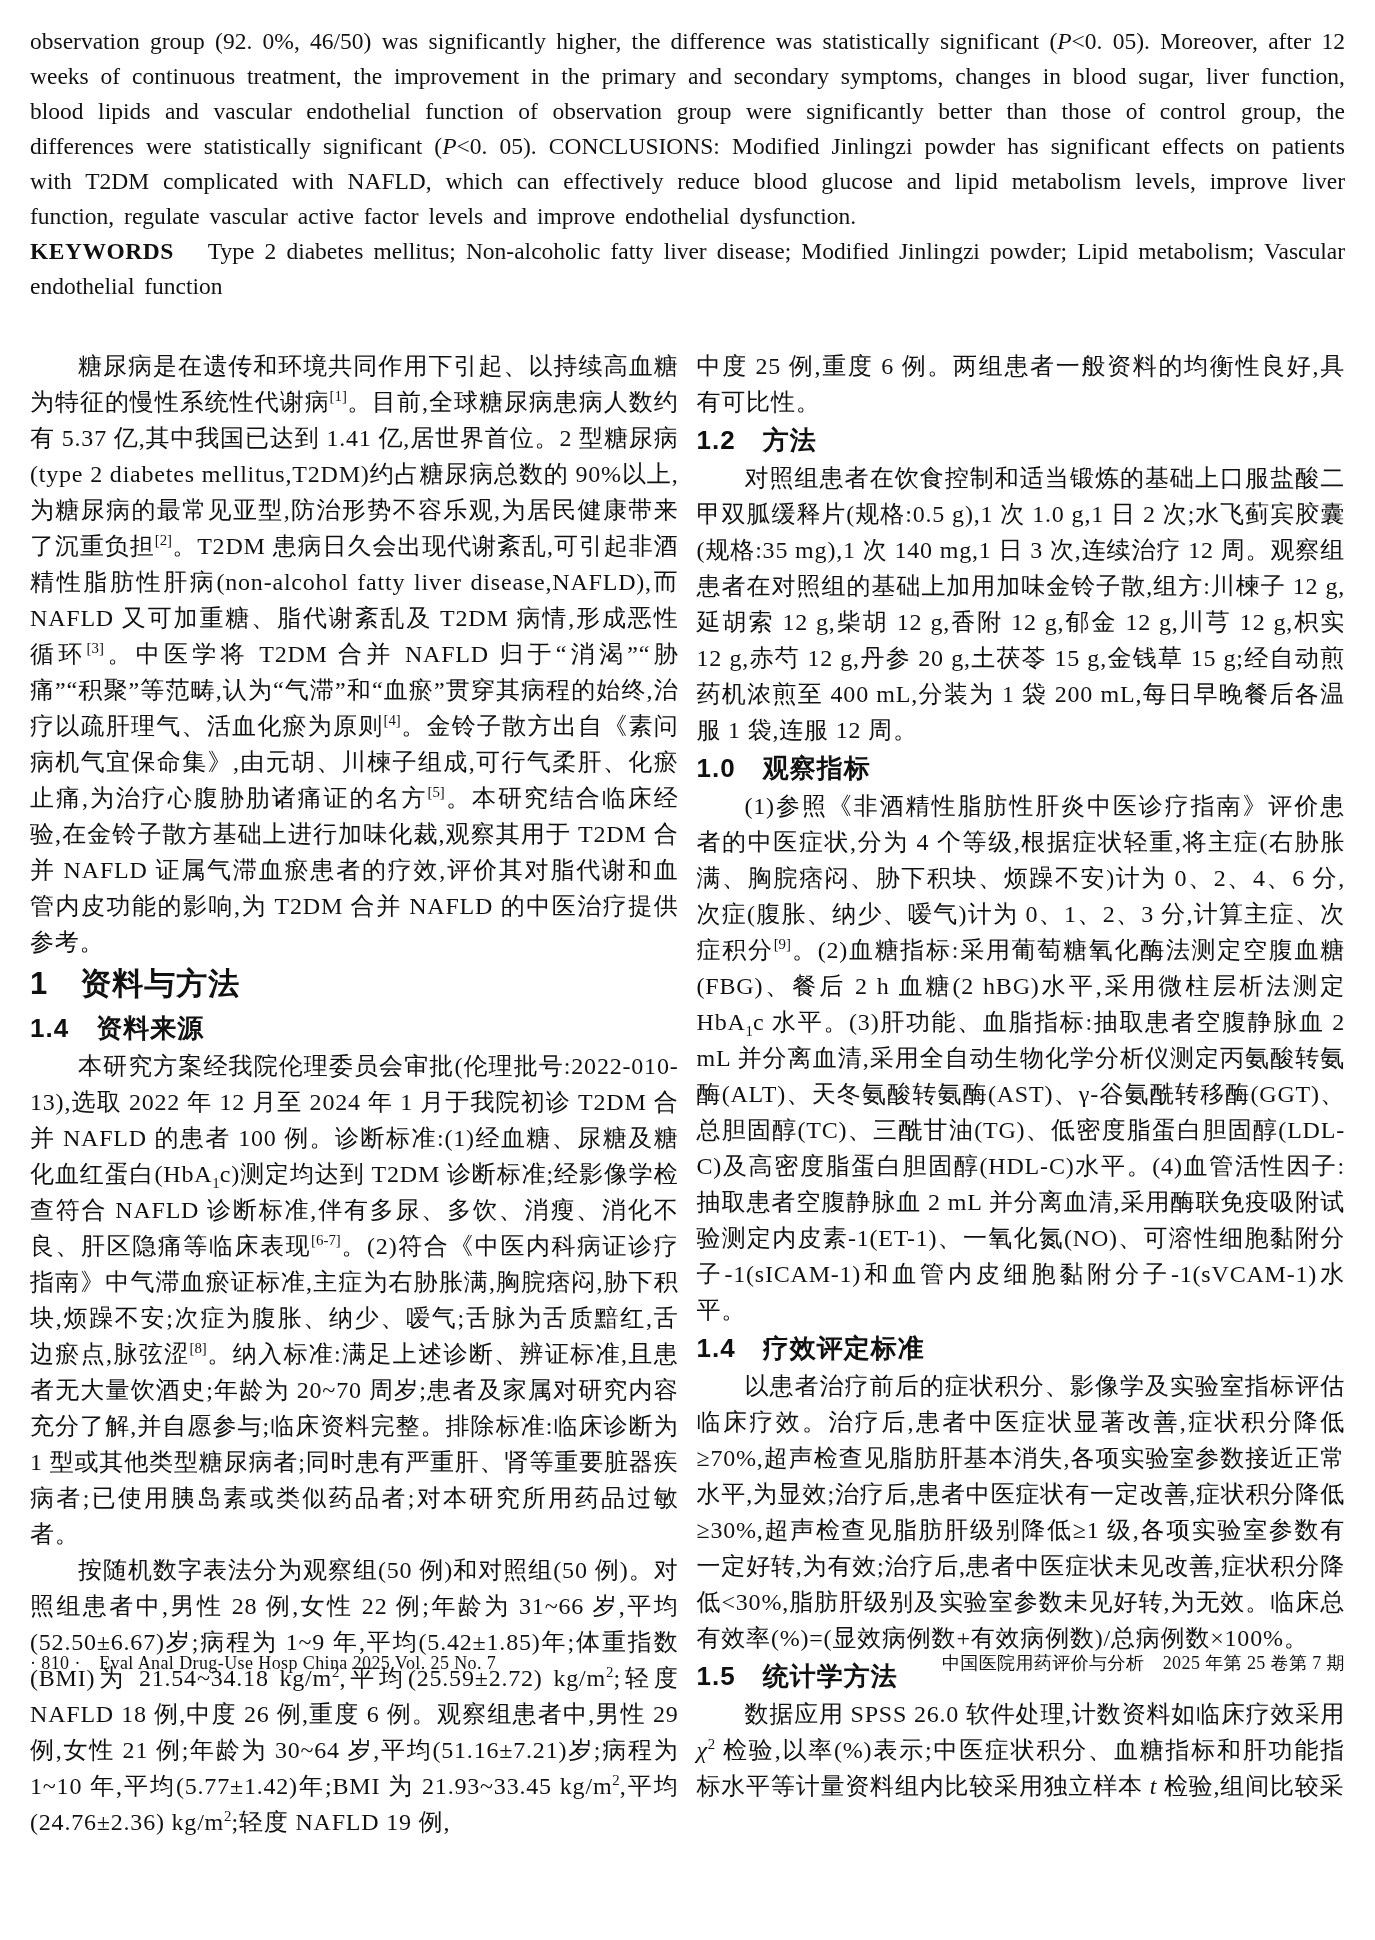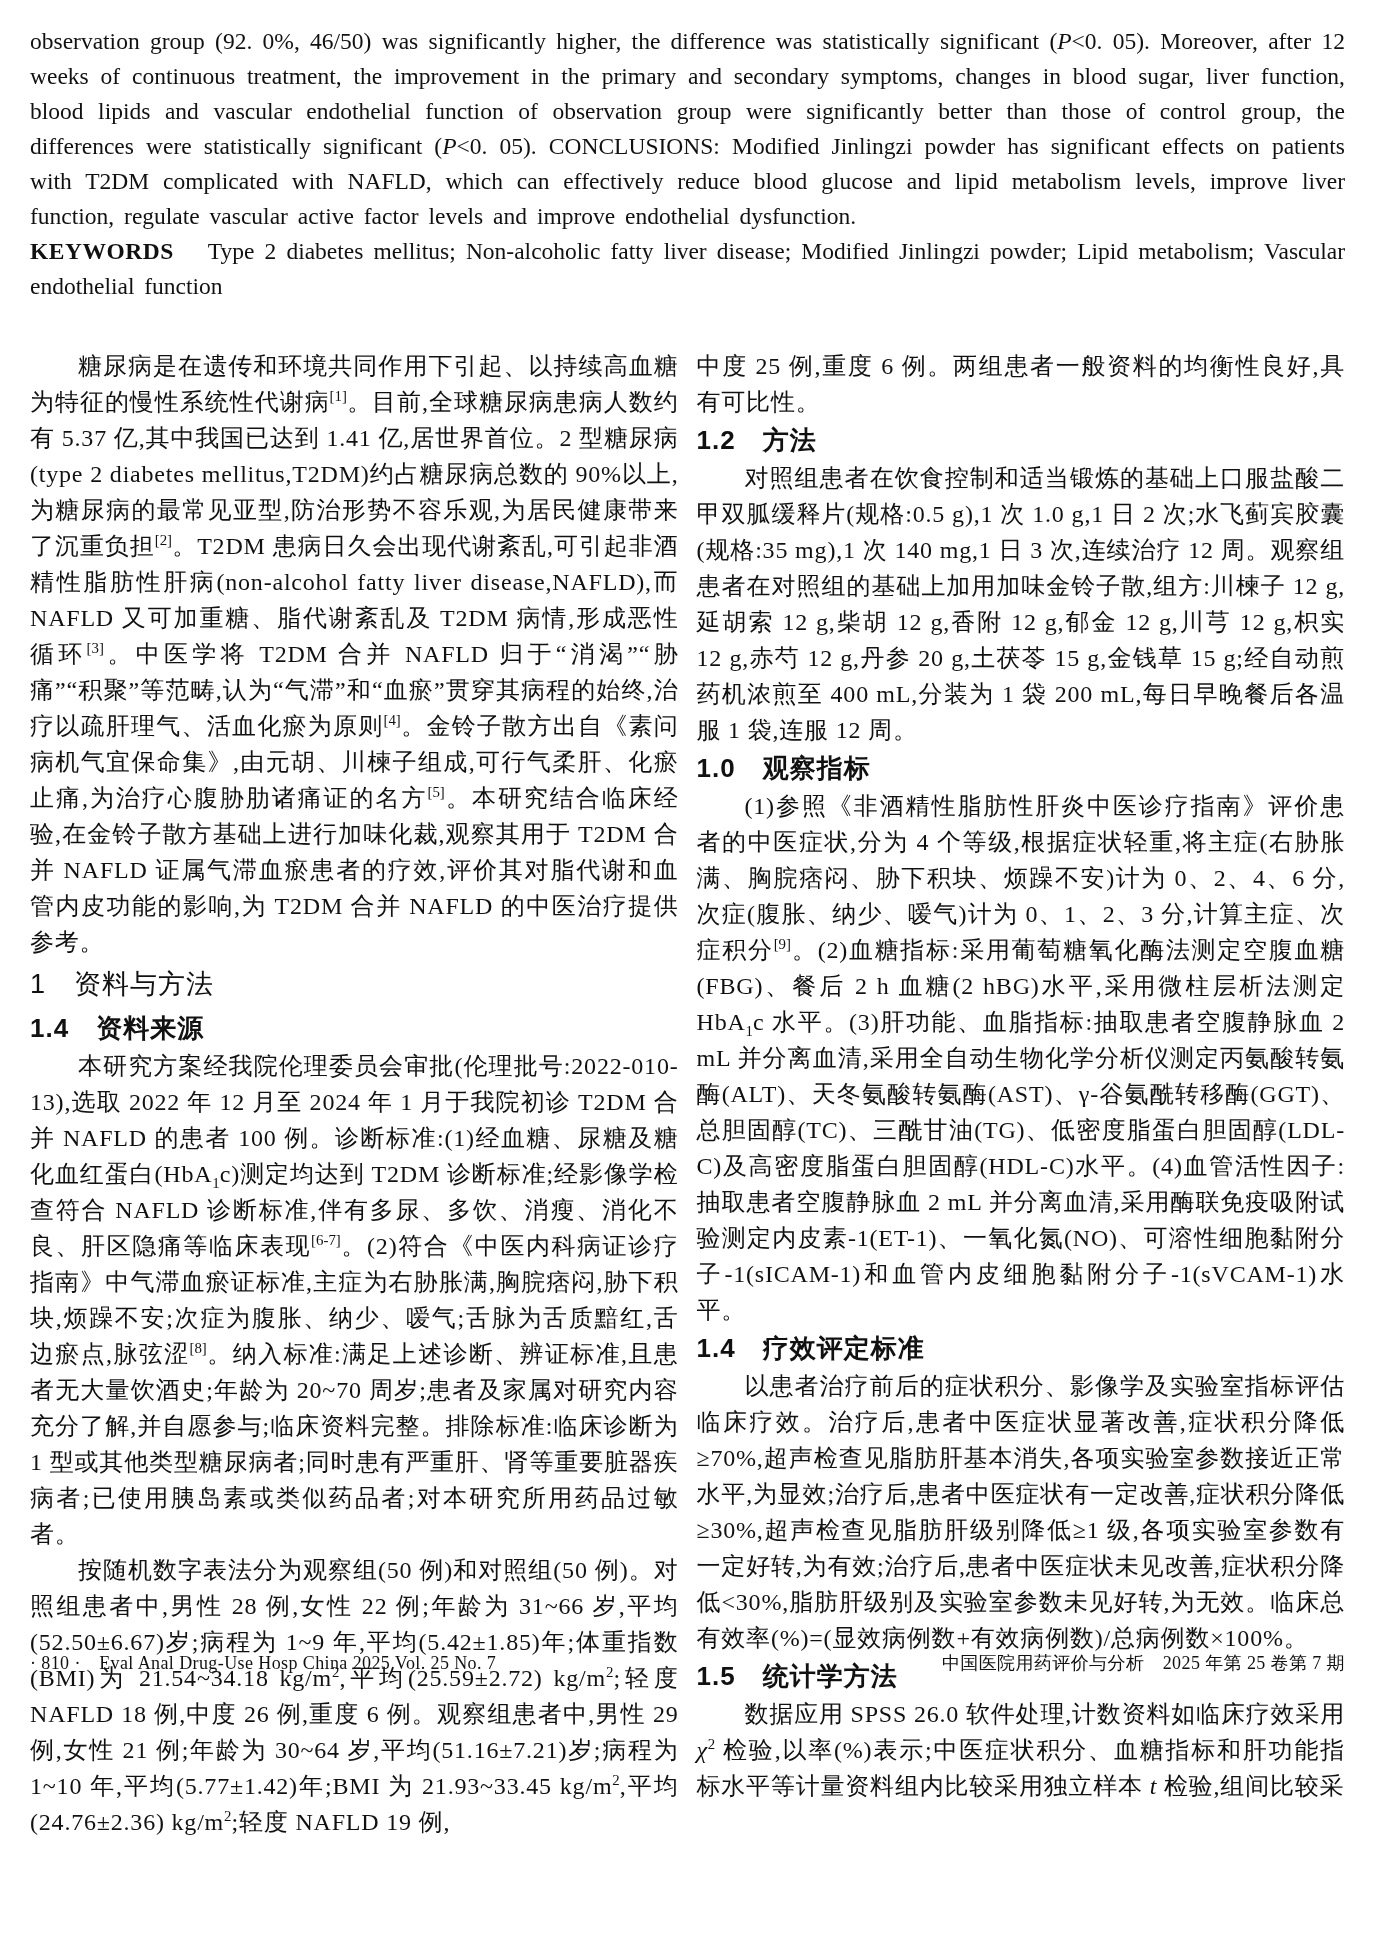--- a/index.html
+++ b/index.html
@@ -49,22 +49,22 @@
     letter-spacing: 0.8px;
     text-align: justify;
   }
   .col p {
     margin: 0;
     text-indent: 2em;
   }
   .col p.noindent { text-indent: 0; }
   .h-l1 {
     font-family: "Liberation Sans", "DejaVu Sans", sans-serif;
-    font-size: 27px;
-    font-weight: normal;
+    font-size: 31px;
+    font-weight: bold;
     line-height: 44px;
     margin: 2px 0 2px 0;
     letter-spacing: 1px;
   }
   .h-l2 {
     font-family: "Liberation Sans", "DejaVu Sans", sans-serif;
     font-size: 26px;
     font-weight: bold;
     line-height: 40px;
     margin: 0;

